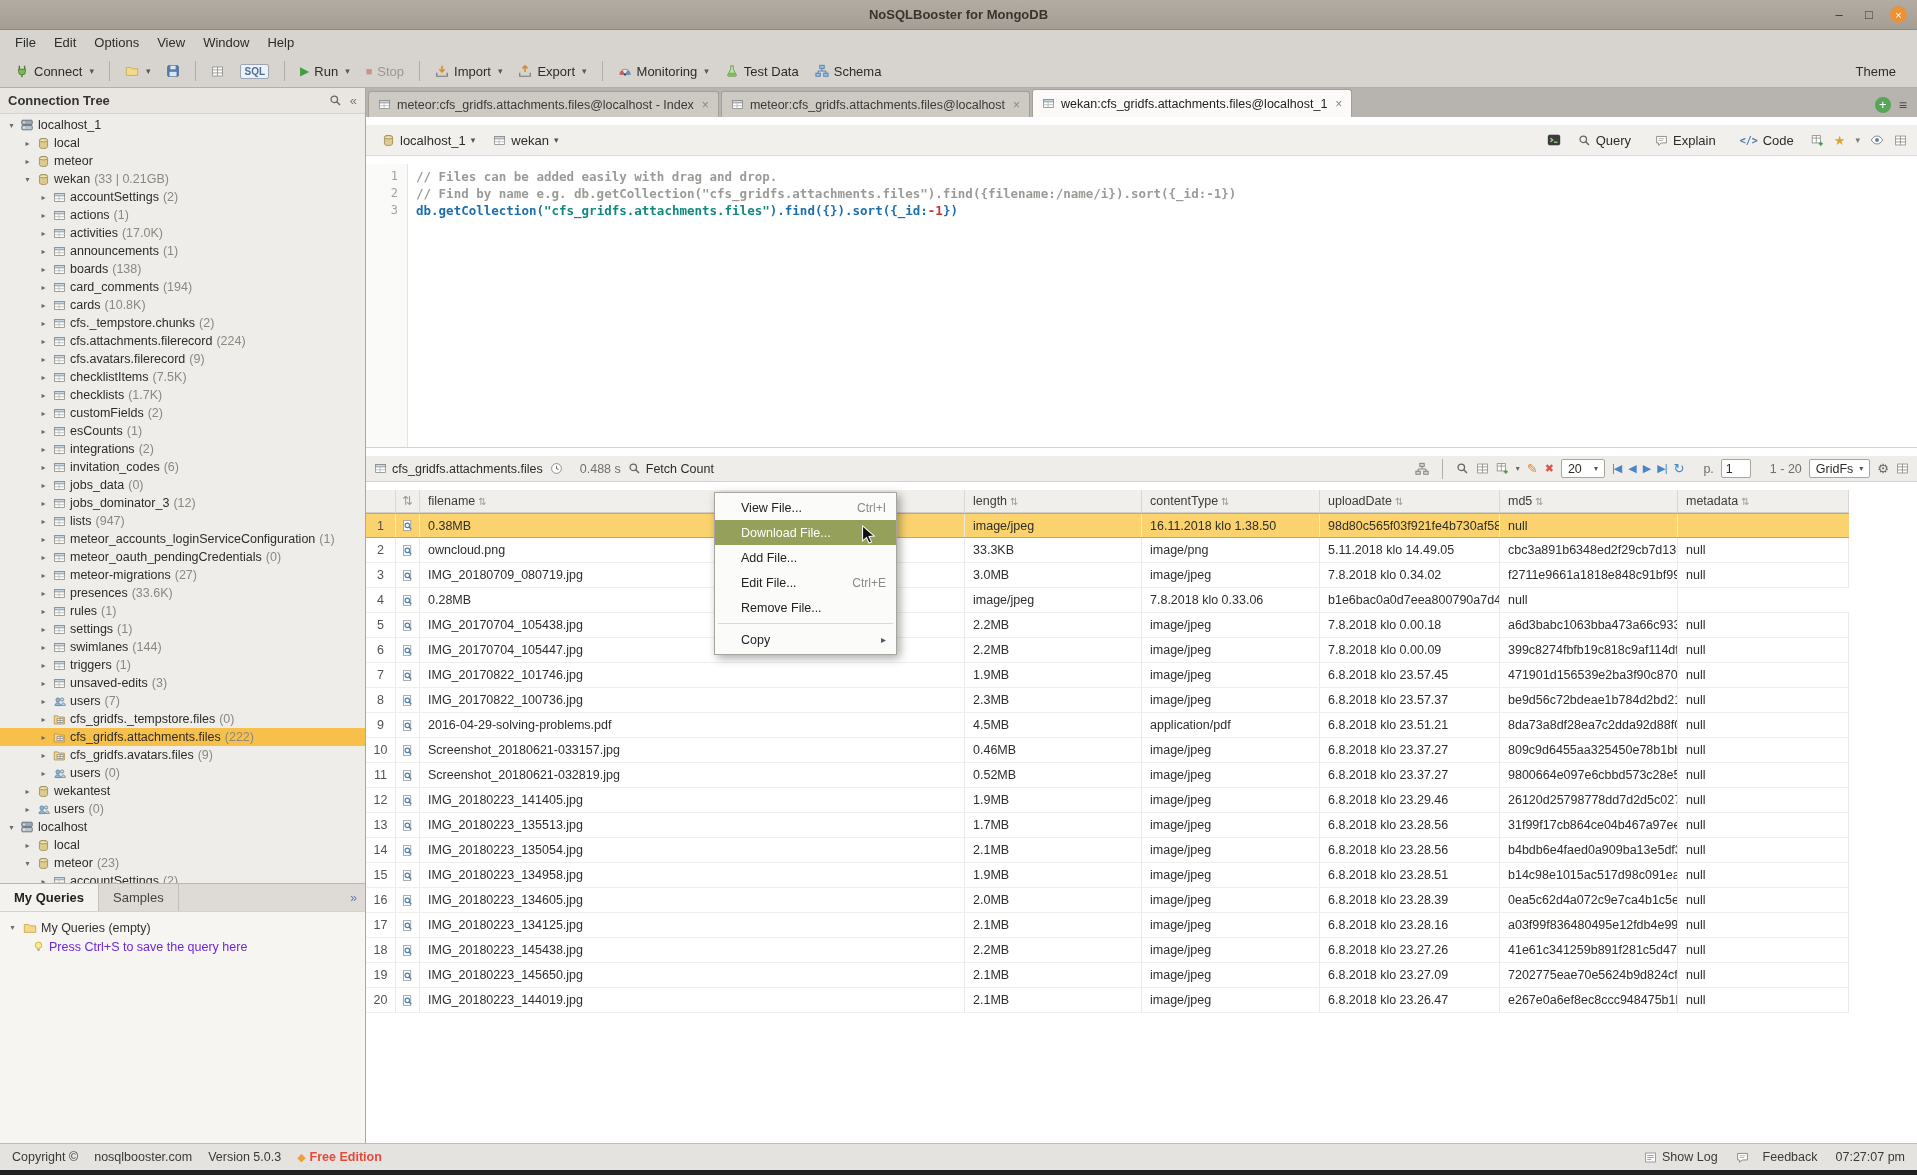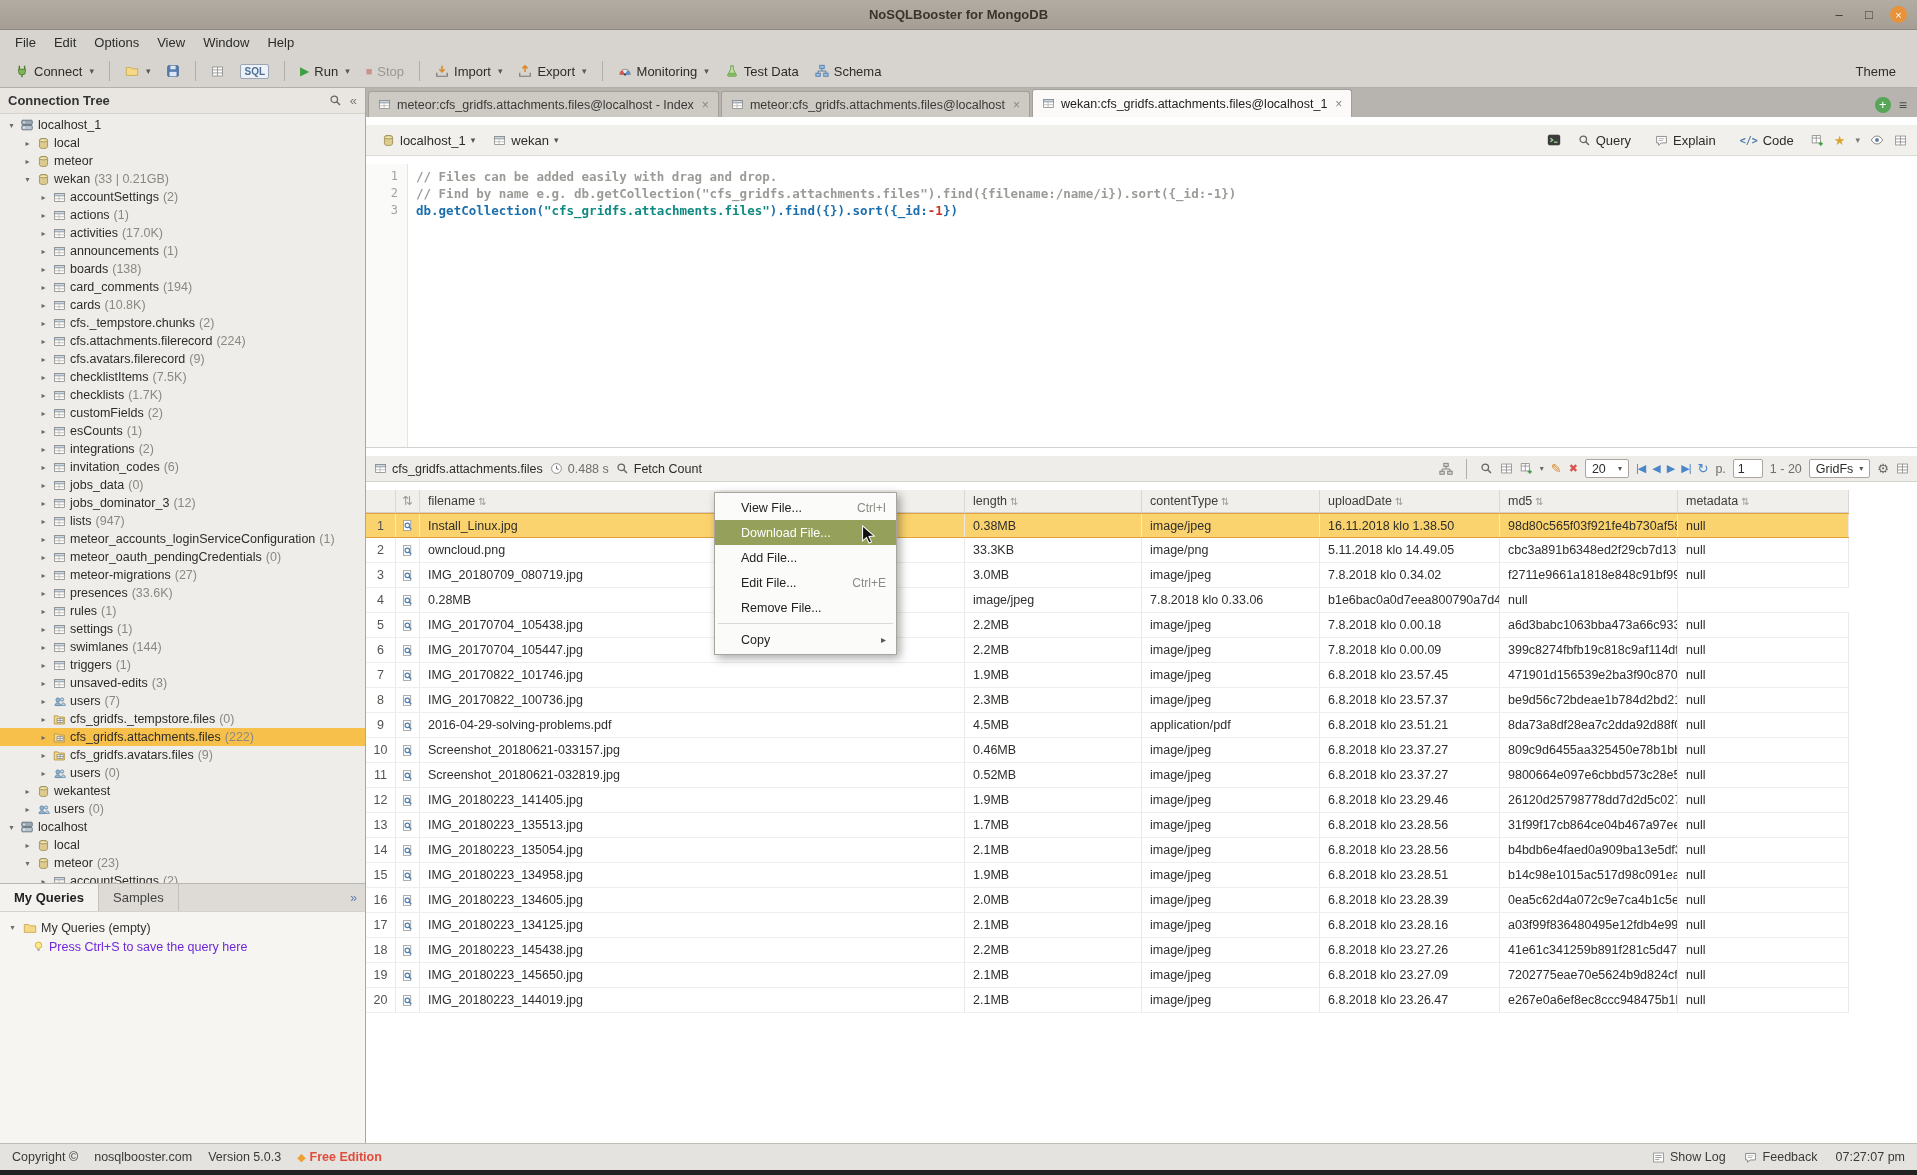--- a/index.html
+++ b/index.html
@@ -91,21 +91,21 @@
   .rtoolbar { height:26px; flex:0 0 auto; background:#efedea; border-bottom:1px solid #d5d2cd; display:flex; align-items:center; padding:0 8px; gap:7px; font-size:12.5px; color:#2c2c2a; }
   .rt-grp { display:flex; align-items:center; gap:5px; }
   .rt-right { margin-left:auto; display:flex; align-items:center; gap:7px; }
   .rt-ico { color:#666; font-size:13px; line-height:0; }
   .rt-ico.pencil { color:#d98a2b; font-size:13px; line-height:1; }
   .rt-ico.del { color:#d9534f; font-size:11px; line-height:1; }
   .selbox { display:flex; align-items:center; gap:6px; background:#fff; border:1px solid #aaa69f; border-radius:2px; padding:1px 6px; min-width:44px; height:19px; }
   .selbox .caret { font-size:8px; color:#555; margin-left:auto; }
   .navbtn { color:#4a86c8; font-size:11px; letter-spacing:-1px; }
   .pginput { width:30px; height:19px; background:#fff; border:1px solid #aaa69f; border-radius:2px; padding:0 4px; display:flex; align-items:center; }
-  .muted { color:#6f6f6b; }
+  .muted { color:#6f6f6b;margin-left:12px; }
 
   
   .tablewrap { flex:1 1 auto; position:relative; overflow:hidden; background:#fff; }
   .tgrid { display:grid; grid-template-columns:30px 24px 545px 177px 178px 180px 178px 171px; width:1483px; }
   .thead { height:23px; background:#f1efec; border-bottom:1px solid #d3d0cb; }
   .hcell { line-height:22px; padding:0 8px; color:#3c3c3a; border-right:1px solid #dbd8d3; white-space:nowrap; overflow:hidden; font-size:12.5px; }
   .hcell .sort { color:#9a9a96; font-size:10px; margin-left:3px; }
   .trow { height:25px; border-bottom:1px solid #f0eeea; }
   .tcell { line-height:24px; padding:0 8px; border-right:1px solid #eceae6; white-space:nowrap; overflow:hidden; font-size:12.5px; color:#2e2e2c; }
   .tcell.num { text-align:center; color:#55534f; padding:0 2px; }
@@ -1099,21 +1099,20 @@
         <div id="tbody">
             <div class="tgrid trow sel">
               <div class="tcell num">1</div>
               <div class="tcell icn">
                 <svg viewBox="0 0 16 16" width="13" height="13">
                   <rect x="3" y="2" width="9" height="12" fill="#fff" stroke="#999"></rect>
                   <circle cx="7.8" cy="7.8" r="2.8" fill="none" stroke="#4a7fb5" stroke-width="1.4"></circle>
                   <line x1="9.9" y1="9.9" x2="12.6" y2="12.6" stroke="#4a7fb5" stroke-width="1.6"></line>
                 </svg>
               </div>
-              <div class="tcell">Install_Linux.jpg</div>
               <div class="tcell">0.38MB</div>
               <div class="tcell">image/jpeg</div>
               <div class="tcell">16.11.2018 klo 1.38.50</div>
               <div class="tcell">98d80c565f03f921fe4b730af58f8</div>
               <div class="tcell">null</div>
             </div>
             <div class="tgrid trow">
               <div class="tcell num">2</div>
               <div class="tcell icn">
                 <svg viewBox="0 0 16 16" width="13" height="13">
@@ -1435,21 +1434,21 @@
         <span data-icon="log">
             <svg viewBox="0 0 16 16" width="13" height="13">
               <rect x="2" y="2.5" width="12" height="11" fill="#fff" stroke="#8a8a88"></rect>
               <line x1="4" y1="5.5" x2="12" y2="5.5" stroke="#8a8a88"></line>
               <line x1="4" y1="8" x2="12" y2="8" stroke="#8a8a88"></line>
               <line x1="4" y1="10.5" x2="9" y2="10.5" stroke="#8a8a88"></line>
             </svg>
           </span>
         <span>Show Log</span>
       </span>
-      <span style="display:flex;align-items:flex-end;gap:6px;">
+      <span style="display:flex;align-items:flex-end;gap:14px;">
         <span data-icon="bubble">
             <svg viewBox="0 0 16 16" width="13" height="13">
               <path d="M2 3h12v8H7.5L4.5 14v-3H2z" fill="#fff" stroke="#777"></path>
               <line x1="4.5" y1="5.8" x2="11.5" y2="5.8" stroke="#aaa"></line>
               <line x1="4.5" y1="8" x2="10" y2="8" stroke="#aaa"></line>
             </svg>
           </span>
         <span>Feedback</span>
       </span>
       <span>07:27:07 pm</span>

